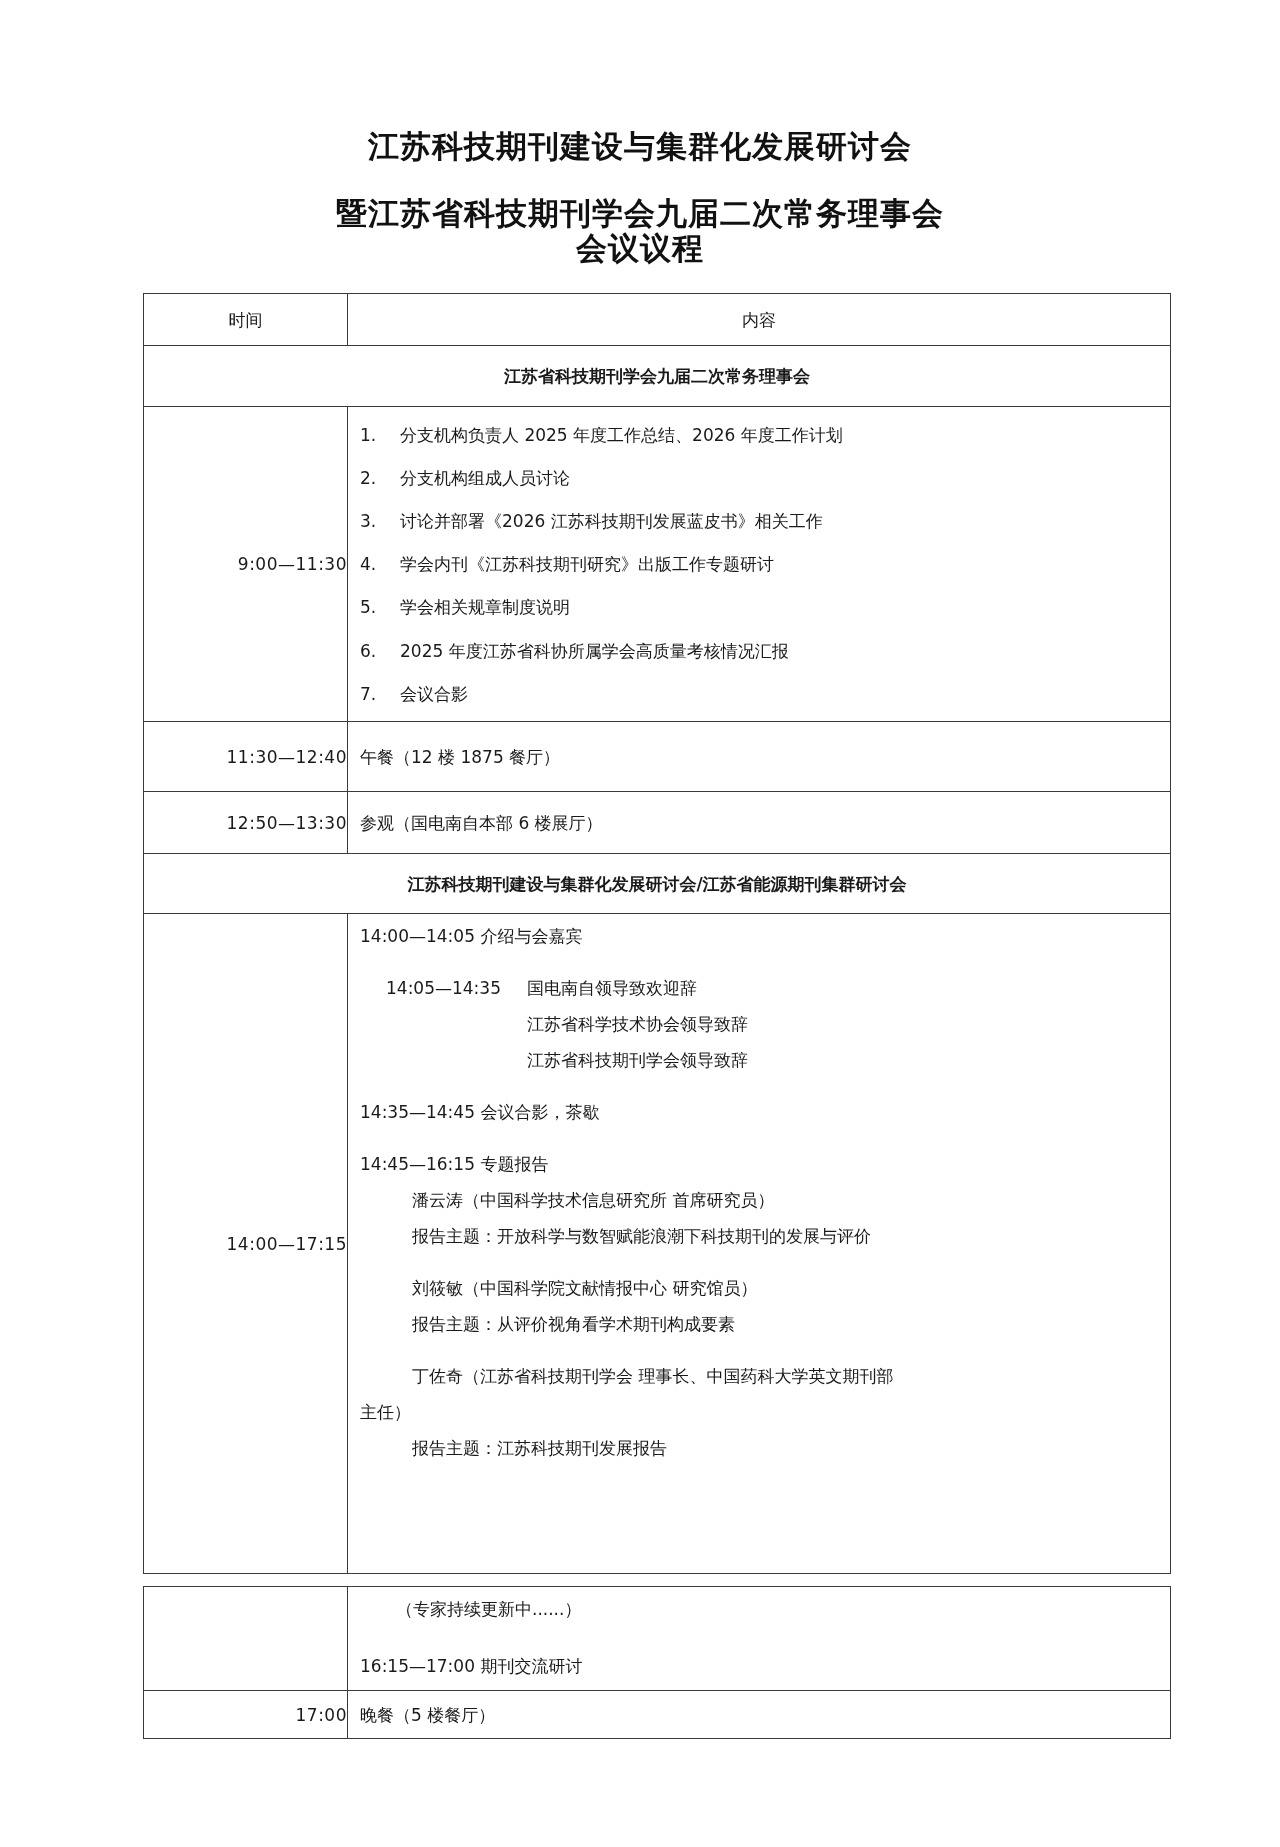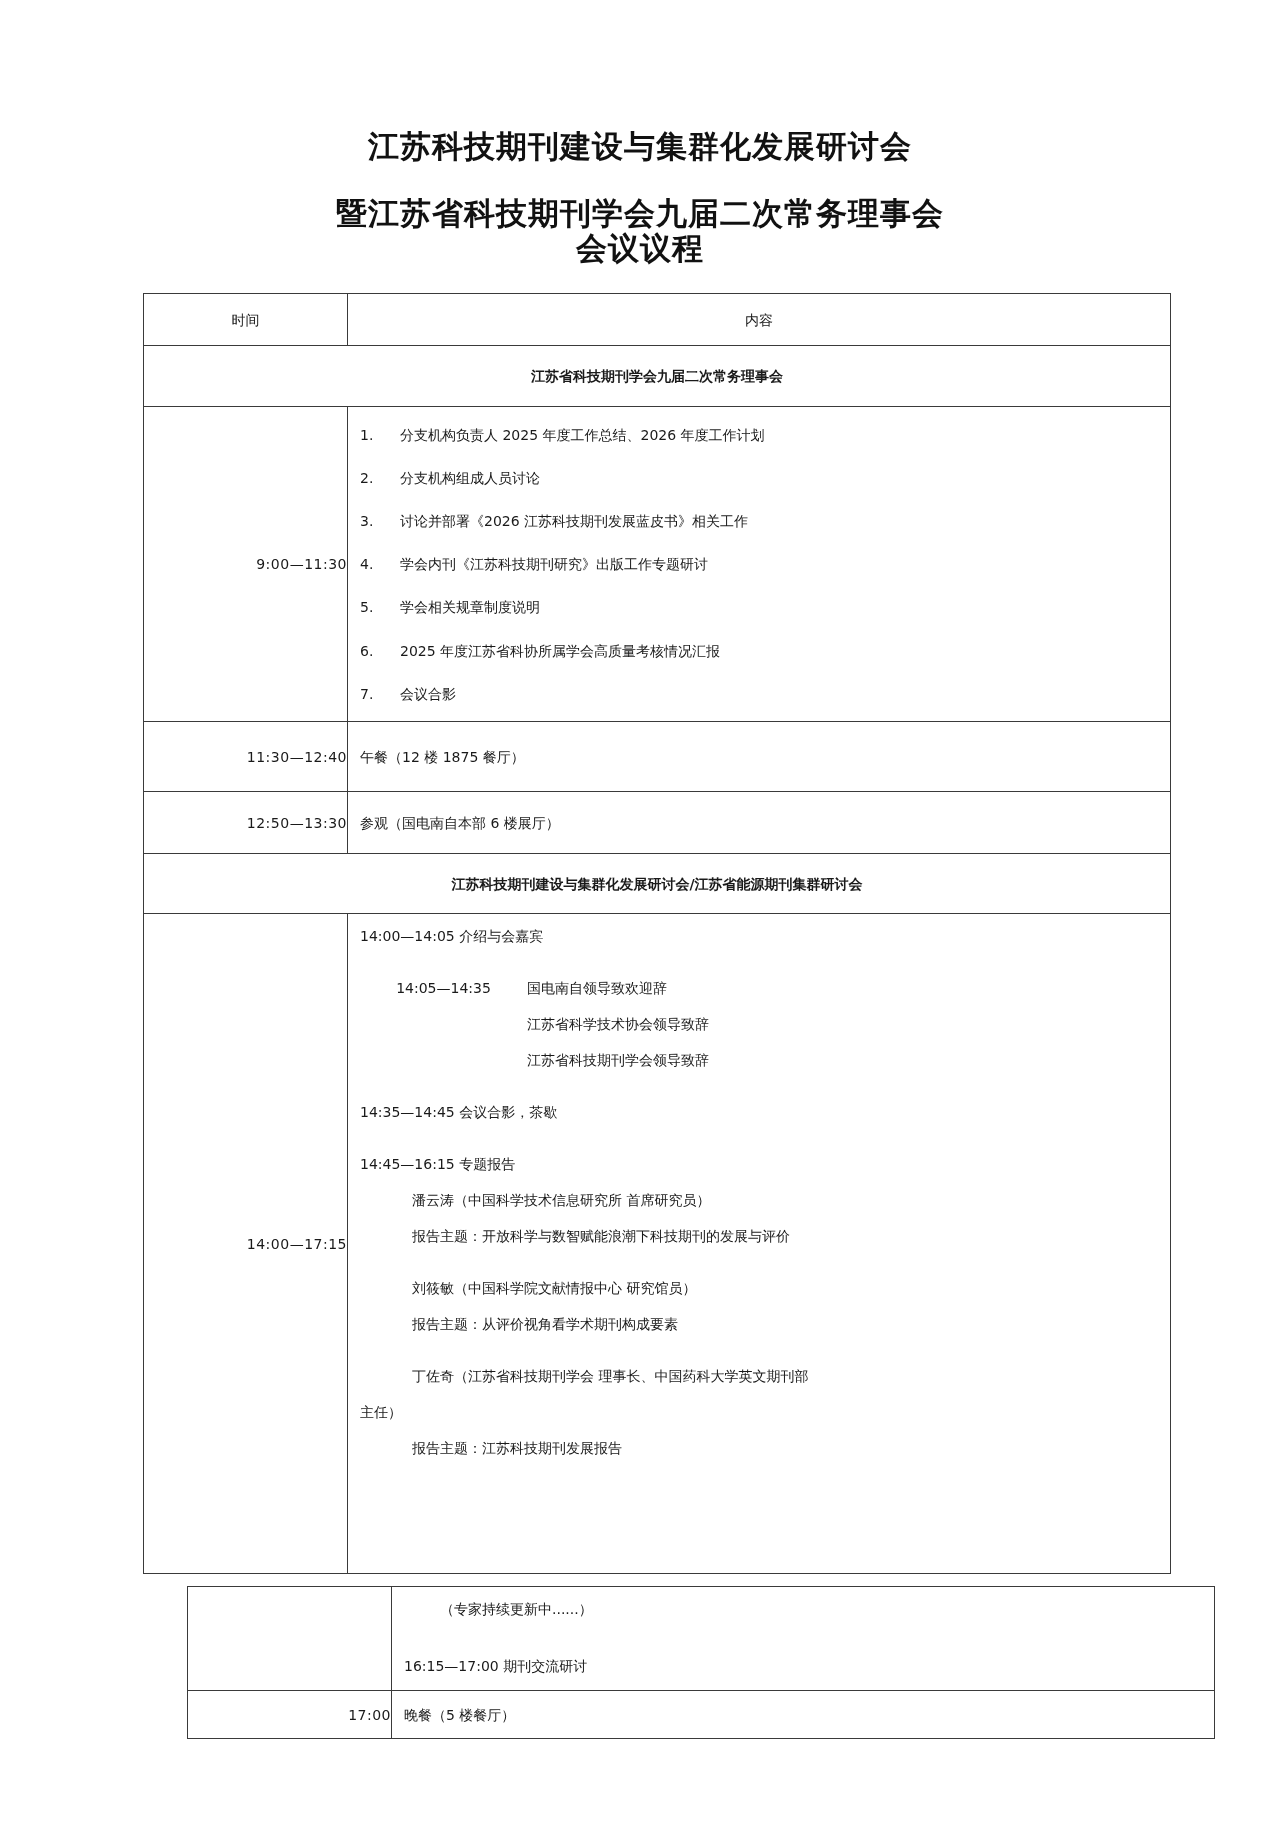--- a/index.html
+++ b/index.html
@@ -12,21 +12,21 @@
     position: absolute; left: 0; width: 1280px; text-align: center;
     font-size: 31px; font-weight: bold; letter-spacing: 1px; color: #111;
     line-height: 40px;
   }
   table.agenda {
     position: absolute; left: 143px; width: 1027px;
     border-collapse: collapse; table-layout: fixed;
   }
   table.agenda td {
     border: 1.5px solid #3a3a3a; padding: 0; vertical-align: middle;
-    font-size: 14px; line-height: 28px;
+    font-size: 17px; line-height: 28px;
   }
   col.c-time { width: 204px; }
   col.c-content { width: 823px; }
   .th { text-align: center; font-size: 22px; }
   .sec { text-align: center; font-weight: bold; font-size: 21.5px; }
   .time { text-align: right; font-family: "DejaVu Sans", sans-serif; font-size: 20px; letter-spacing: 0.5px; }
   .content { padding-left: 12px !important; padding-right: 8px !important; }
   .items { padding: 6px 0 6px 12px !important; }
   .item { display: flex; height: 43.2px; align-items: center; }
   .item .num { width: 40px; flex: 0 0 40px; }
@@ -121,21 +121,21 @@
       <div class="line indent-speaker">报告主题：从评价视角看学术期刊构成要素</div>
       <div class="gap-s"></div>
       <div class="line indent-speaker">丁佐奇（江苏省科技期刊学会  理事长、中国药科大学英文期刊部</div>
       <div class="line">主任）</div>
       <div class="line indent-speaker">报告主题：江苏科技期刊发展报告</div>
     </td>
   </tr>
 </tbody>
   </table>
 
-<table class="agenda" style="top:1586px;margin-left:44px;">
+<table class="agenda" style="top:1586px;">
   <colgroup>
       <col class="c-time">
       <col class="c-content">
     </colgroup>
   <tbody>
       <tr style="height:104px;">
     <td class="time"></td>
     <td class="content" style="vertical-align:top; padding-top:4px;">
       <div class="line" style="padding-left:36px;">（专家持续更新中......）</div>
       <div style="height:21px;"></div>

